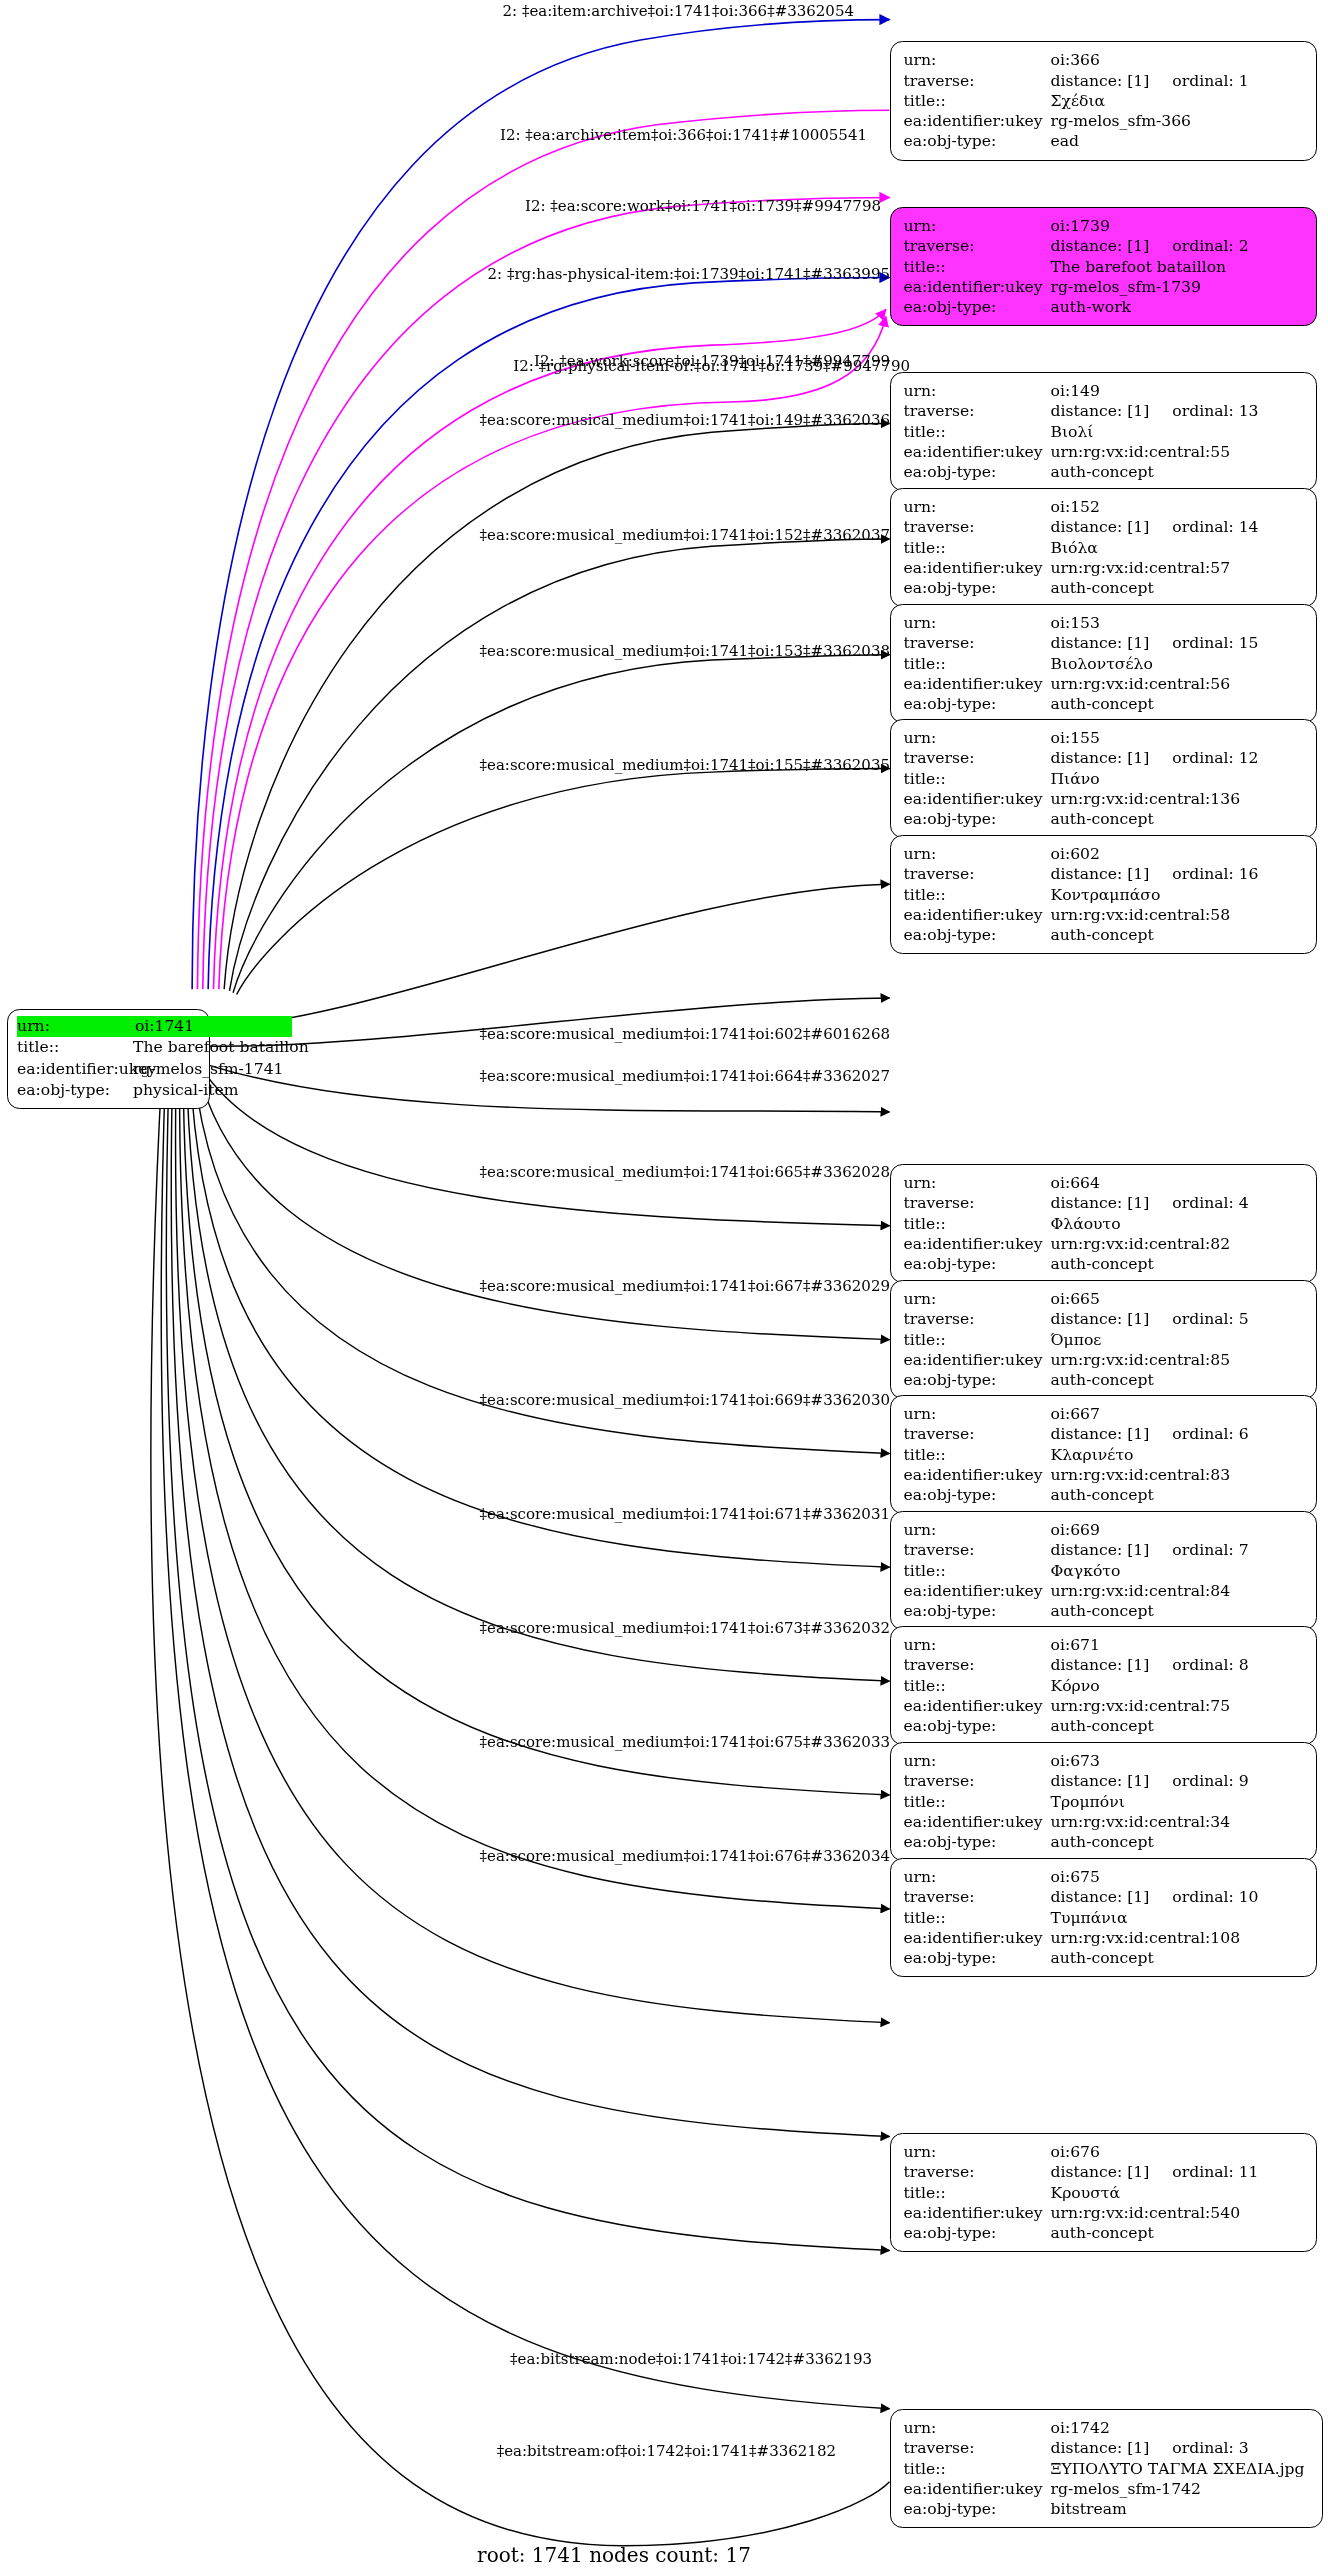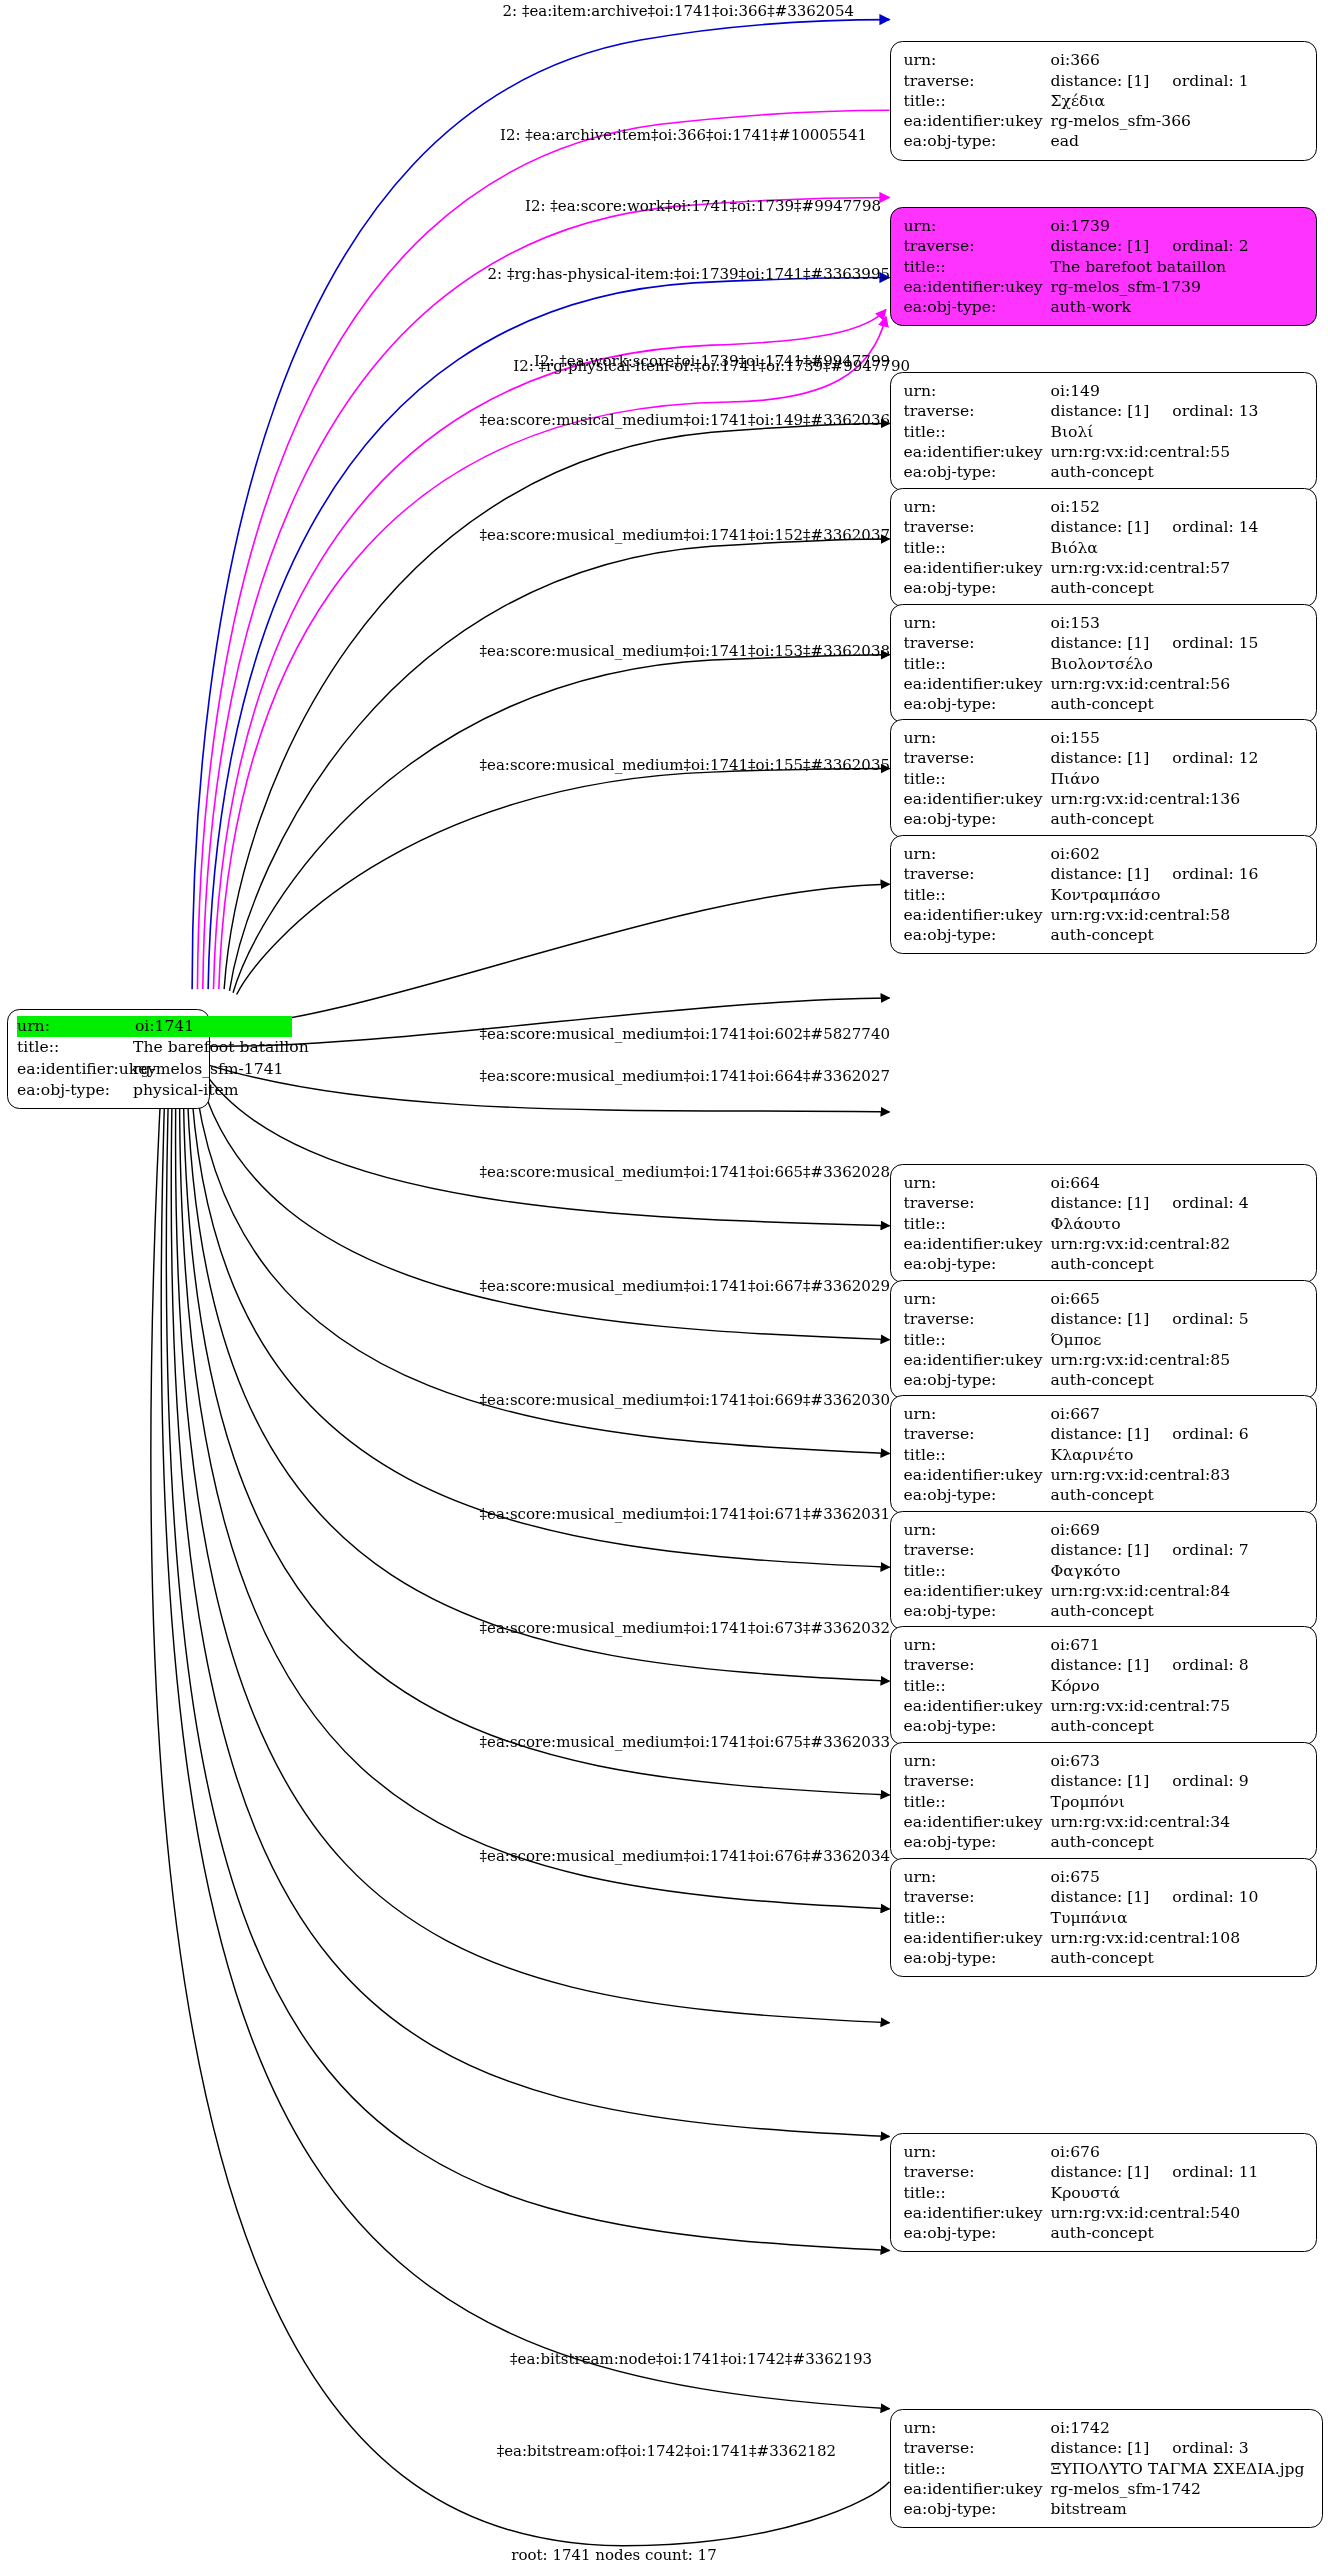--- a/index.html
+++ b/index.html
@@ -61,21 +61,21 @@
     position:absolute;
     font-size:15px;
     line-height:1;
     white-space:nowrap;
     color:#000;
     transform:translate(-100%,-50%);
   }
 
   .caption{
     position:absolute;
-    font-size:15px;
+    font-size:20px;
     white-space:nowrap;
     transform:translate(-50%,-50%);
   }
 </style>
 </head>
 <body>
 
 <div id="canvas">
 
   <svg id="edge-layer" viewBox="0 0 1493 2896" width="1328" height="2576" xmlns="http://www.w3.org/2000/svg">
@@ -531,21 +531,21 @@
   <div class="elabel" style="left:867px;  top:135px;">I2: ‡ea:archive:item‡oi:366‡oi:1741‡#10005541</div>
   <div class="elabel" style="left:881px;  top:206px;">I2: ‡ea:score:work‡oi:1741‡oi:1739‡#9947798</div>
   <div class="elabel" style="left:890px; top:274px;">2: ‡rg:has-physical-item:‡oi:1739‡oi:1741‡#3363995</div>
   <div class="elabel" style="left:890px; top:320px;margin-top:41px;">I2: ‡ea:work:score‡oi:1739‡oi:1741‡#9947799</div>
   <div class="elabel" style="left:890px; top:366px;margin-left:20px;">I2: ‡rg:physical-item-of:‡oi:1741‡oi:1739‡#9947790</div>
 
   <div class="elabel" style="left:890px; top:420px;">‡ea:score:musical_medium‡oi:1741‡oi:149‡#3362036</div>
   <div class="elabel" style="left:890px; top:535px;">‡ea:score:musical_medium‡oi:1741‡oi:152‡#3362037</div>
   <div class="elabel" style="left:890px; top:651px;">‡ea:score:musical_medium‡oi:1741‡oi:153‡#3362038</div>
   <div class="elabel" style="left:890px; top:765px;">‡ea:score:musical_medium‡oi:1741‡oi:155‡#3362035</div>
-  <div class="elabel" style="left:890px; top:1034px;">‡ea:score:musical_medium‡oi:1741‡oi:602‡#5827740</div>
+  <div class="elabel" style="left:890px; top:1034px;">‡ea:score:musical_medium‡oi:1741‡oi:602‡#6016268</div>
   <div class="elabel" style="left:890px; top:1076px;">‡ea:score:musical_medium‡oi:1741‡oi:664‡#3362027</div>
   <div class="elabel" style="left:890px; top:1172px;">‡ea:score:musical_medium‡oi:1741‡oi:665‡#3362028</div>
   <div class="elabel" style="left:890px; top:1286px;">‡ea:score:musical_medium‡oi:1741‡oi:667‡#3362029</div>
   <div class="elabel" style="left:890px; top:1400px;">‡ea:score:musical_medium‡oi:1741‡oi:669‡#3362030</div>
   <div class="elabel" style="left:890px; top:1514px;">‡ea:score:musical_medium‡oi:1741‡oi:671‡#3362031</div>
   <div class="elabel" style="left:890px; top:1628px;">‡ea:score:musical_medium‡oi:1741‡oi:673‡#3362032</div>
   <div class="elabel" style="left:890px; top:1742px;">‡ea:score:musical_medium‡oi:1741‡oi:675‡#3362033</div>
   <div class="elabel" style="left:890px; top:1856px;">‡ea:score:musical_medium‡oi:1741‡oi:676‡#3362034</div>
   <div class="elabel" style="left:872px;  top:2359px;">‡ea:bitstream:node‡oi:1741‡oi:1742‡#3362193</div>
   <div class="elabel" style="left:836px; top:2451px;">‡ea:bitstream:of‡oi:1742‡oi:1741‡#3362182</div>

